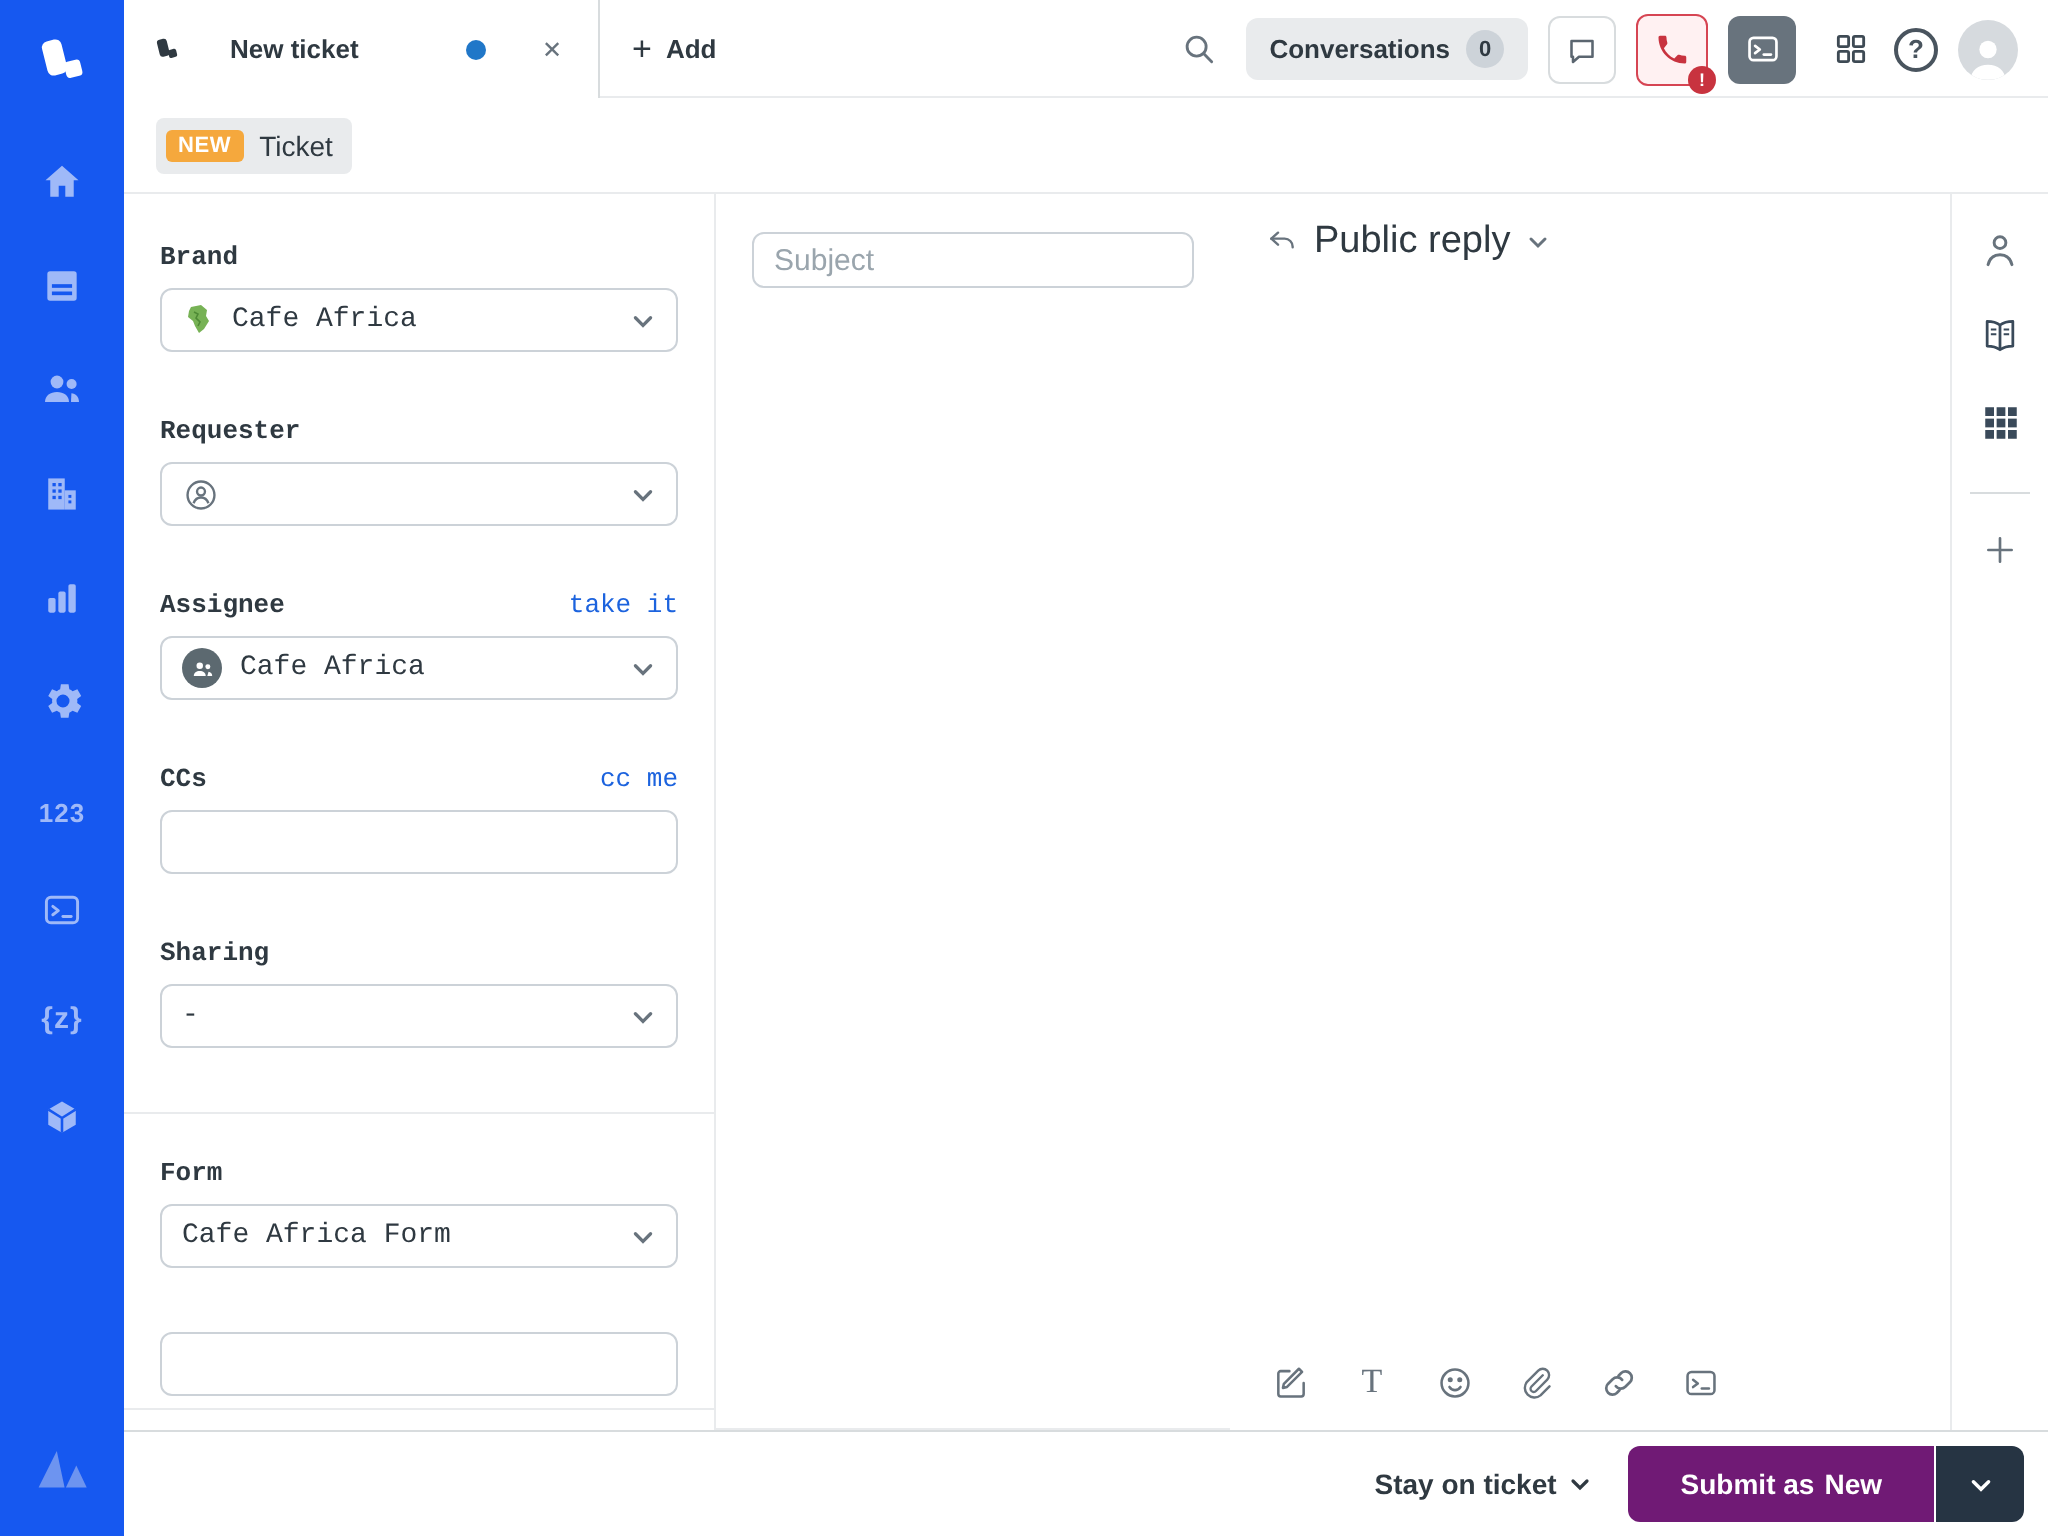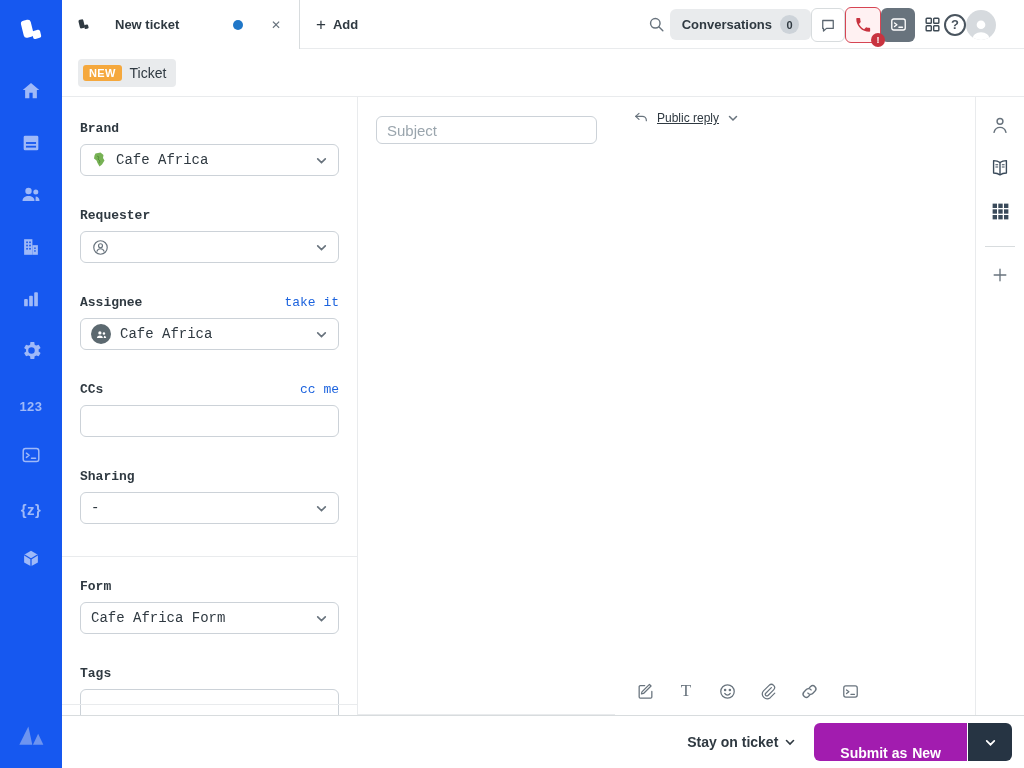--- a/index.html
+++ b/index.html
@@ -21,21 +21,21 @@
   .topbar { position:absolute; left:62px; right:0; top:0; height:97px; background:#fff; }
   .tab-strip { position:relative; height:49px; border-bottom:1px solid #e9ebed; display:flex; align-items:stretch; }
   .tab { width:238px; height:49px; background:#fff; display:flex; align-items:center; gap:24px;
          padding:0 14px; border-right:1px solid #d8dcde; position:relative; z-index:1; }
   .tab-title { font-size:13px; font-weight:700; color:#2f3941; margin-right:auto; white-space:nowrap; }
   .tab-dot { width:10px; height:10px; border-radius:50%; background:#2077c8; }
   .tab-close { font-size:12px; color:#68737d; padding:2px 4px; cursor:pointer; }
   .add-tab { display:flex; align-items:center; gap:7px; margin-left:16px; background:none; border:none;
              font-family:inherit; font-size:13px; font-weight:600; color:#2f3941; cursor:pointer; }
   .add-plus { font-size:17px; font-weight:400; color:#2f3941; line-height:1; }
-  .top-tools { position:absolute; right:28px; top:0; height:49px; display:flex; align-items:center; }
+  .top-tools { position:absolute; right:15px; top:0; height:49px; display:flex; align-items:center; gap:10px; }
   .search-btn { background:none; border:none; display:flex; cursor:pointer; padding:4px; }
   .conv-pill { height:31px; background:#e9ebed; border:none; border-radius:6px; padding:0 12px;
                display:flex; align-items:center; gap:8px; font-family:inherit; font-size:13px; font-weight:600;
                color:#2f3941; cursor:pointer; }
   .conv-count { width:19px; height:19px; border-radius:50%; background:#cdd3d9; color:#2f3941;
                 font-size:11px; font-weight:700; display:flex; align-items:center; justify-content:center; }
   .sq-btn { width:34px; height:34px; border-radius:6px; display:flex; align-items:center; justify-content:center;
             background:#fff; border:1px solid #d8dcde; cursor:pointer; }
   .phone-btn { position:relative; width:36px; height:36px; background:#fff1f2; border:1px solid #d64553; }
   .phone-badge { position:absolute; right:-5px; bottom:-5px; width:14px; height:14px; border-radius:50%;
@@ -76,21 +76,21 @@
 
   
   .compose { position:absolute; left:358px; right:49px; top:97px; bottom:53px; display:flex; flex-direction:row; background:#fff; }
   .subject-row { padding:19px 18px; border-bottom:1px solid #e9ebed; }
   .subject-input { width:100%; height:28px; border:1px solid #ccd2d8; border-radius:6px; padding:0 10px;
                    font-family:inherit; font-size:15px; color:#2f3941; outline:none; }
   .subject-input::placeholder { color:#9aa5ad; }
   .body-area { height:335px; border-bottom:1px solid #e9ebed; }
   .reply-section { flex:1; display:flex; flex-direction:column; }
   .channel-row { display:flex; align-items:center; gap:8px; padding:13px 18px 0; cursor:pointer; width:max-content; }
-  .channel-label { font-size:12px; color:#2f3941;text-decoration:underline; }
+  .channel-label { font-size:19px; color:#2f3941; }
   .editor-space { flex:1; }
   .composer-toolbar { display:flex; align-items:center; gap:21px; padding:0 20px 14px; }
   .tb-btn { background:none; border:none; padding:0; display:flex; align-items:center; justify-content:center;
             width:20px; height:20px; cursor:pointer; color:#68737d; }
   .tb-text { font-size:17px; font-weight:500; color:#68737d; font-family:"Liberation Serif","DejaVu Serif",serif; }
 
   
   .context-rail { position:absolute; right:0; top:97px; bottom:53px; width:49px; border-left:1px solid #e9ebed;
                   background:#fff; display:flex; flex-direction:column; align-items:center; padding-top:14px; }
   .rail-btn { width:28px; height:28px; margin-bottom:15px; background:none; border:none; display:flex;
@@ -100,22 +100,22 @@
   
   .footer { position:absolute; left:62px; right:0; bottom:0; height:53px; background:#fff;
             border-top:1px solid #d8dcde; display:flex; align-items:center; padding:0 12px; z-index:2; }
   .macro-box { width:476px; height:36px; border:1px solid #c8ced4; border-radius:8px; background:#fff;
                display:flex; align-items:center; gap:10px; padding:0 12px; cursor:pointer; }
   .macro-label { font-size:14px; color:#2f3941; }
   .footer-spacer { flex:1; }
   .stay-btn { display:flex; align-items:center; gap:6px; background:none; border:none; font-family:inherit;
               font-size:14px; font-weight:700; color:#2f3941; cursor:pointer; margin-right:18px; }
   .submit-group { display:flex; height:38px; border-radius:6px; overflow:hidden; }
-  .submit-main { background:#a21caf; color:#fff; border:none; padding:0 26px; font-family:inherit;
-                 font-size:14px; font-weight:600; display:flex; align-items:flex-end; gap:5px; cursor:pointer; }
+  .submit-main { background:#701a75; color:#fff; border:none; padding:0 26px; font-family:inherit;
+                 font-size:14px; font-weight:600; display:flex; align-items:center; gap:5px; cursor:pointer; }
   .submit-status { font-weight:800; }
   .submit-sep { width:1px; background:rgba(255,255,255,.45); }
   .submit-caret { width:44px; background:#263443; border:none; display:flex; align-items:center;
                   justify-content:center; cursor:pointer; }
 </style>
 </head>
 <body>
 
 <div class="app">
 
@@ -359,23 +359,20 @@
         </div>
       <div class="fselect">
         <span class="fvalue">Cafe Africa Form</span>
         <svg class="chev" width="13" height="13" viewBox="0 0 12 12" fill="none" stroke="#68737d" stroke-width="1.5" stroke-linecap="round">
             <path d="M2.5 4.5 6 8l3.5-3.5"></path>
           </svg>
       </div>
     </div>
 
     <div class="fgroup">
-      <div class="label-row">
-          <span class="flabel">Tags</span>
-        </div>
       <div class="finput">
         <input value="" style="">
       </div>
     </div>
 
     <div class="fgroup">
       <div class="label-row">
           <span class="flabel">Type</span>
         </div>
       <div class="fselect type-select">

